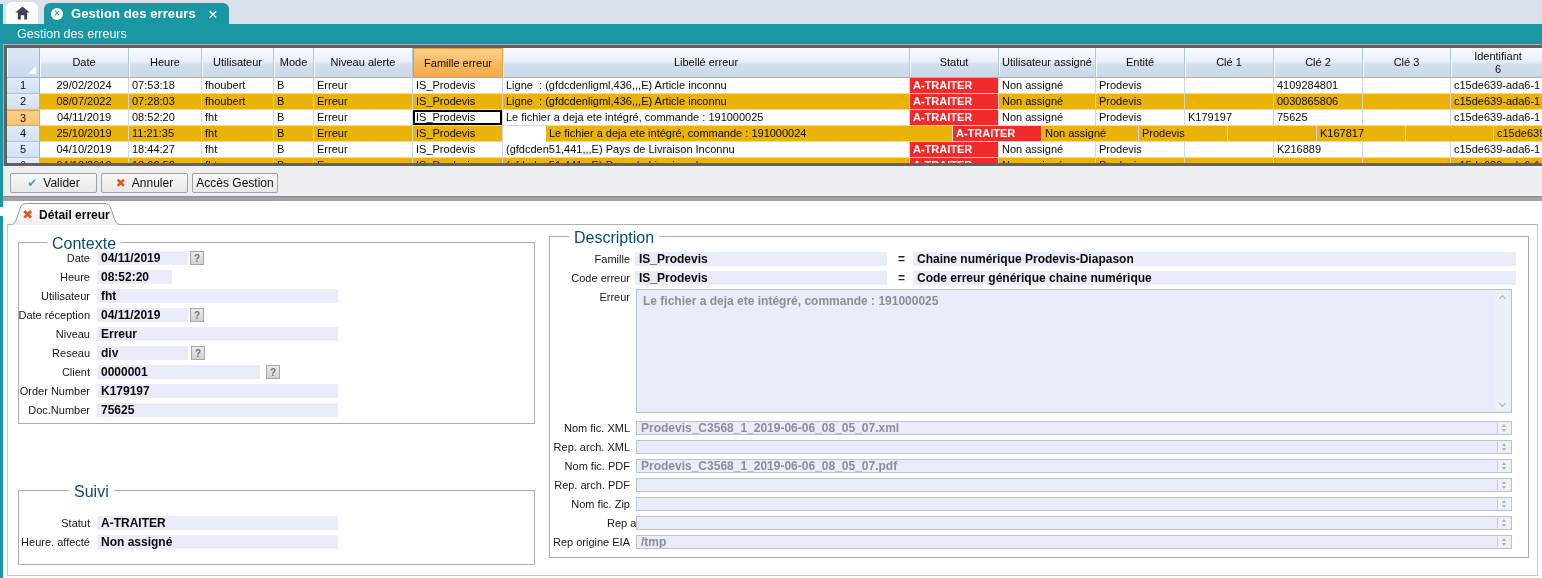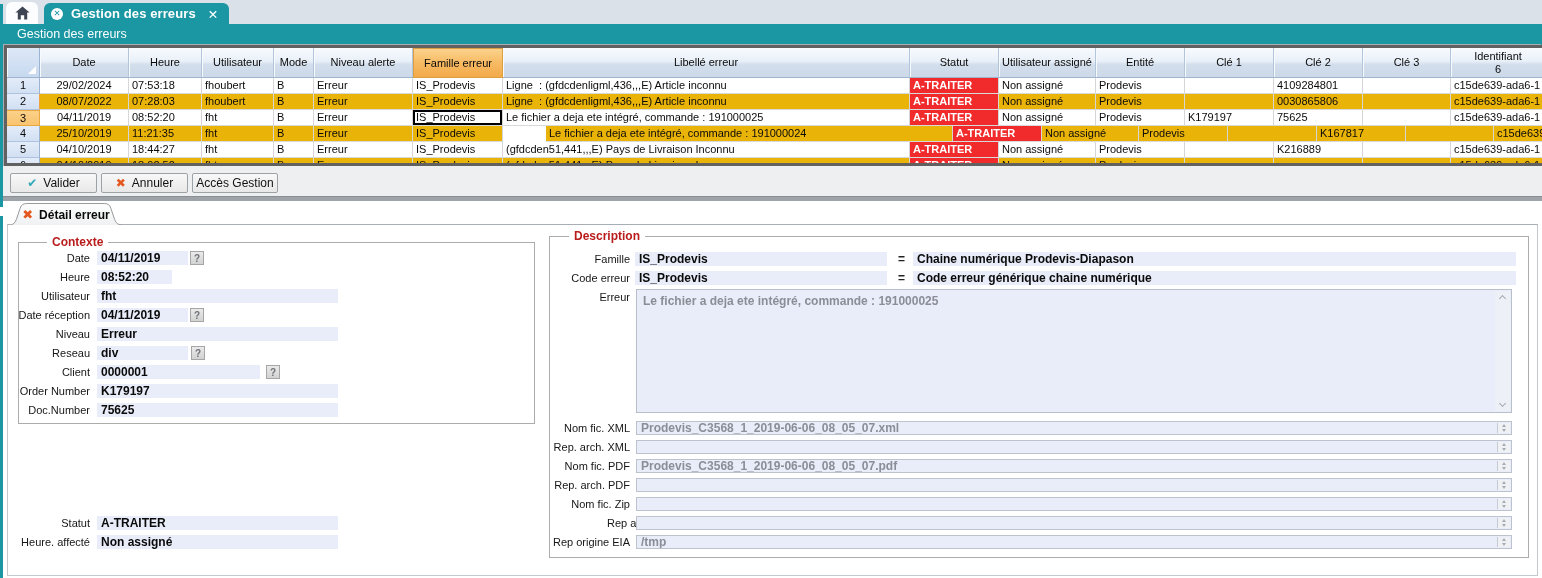--- a/index.html
+++ b/index.html
@@ -72,21 +72,21 @@
   #panel-frame { position:absolute; left:7px; top:224px; width:1531px; height:352px;
     border:1px solid #c3c8ce; border-top:1px solid #a9aeb4; background:#ffffff; }
   #detail-tab { position:absolute; left:9px; top:202px; width:114px; height:23px; z-index:3; }
   #detail-tab svg { position:absolute; left:0; top:0; }
   #detail-tab .dt-content { position:absolute; left:0; top:0; width:100%; height:100%;
     display:flex; align-items:center; justify-content:center; gap:6px; padding-top:2px; }
   #detail-tab .ico-cross { color:#e4571f; font-size:13px; font-weight:bold; line-height:1; }
   #detail-tab .dt-label { font-size:12px; font-weight:bold; color:#0a0a0a; }
 
   .groupbox { position:absolute; border:1px solid #acacac; background:#ffffff; }
-  .group-legend { position:absolute; top:-8px; font-size:12px; font-weight:bold; color:#b91c1c;
+  .group-legend { position:absolute; top:-8px; font-size:16px; font-weight:normal; color:#0c4a6e;
     background:#ffffff; padding:0 5px; white-space:nowrap; }
 
   .flabel { position:absolute; font-size:11px; color:#161616; white-space:nowrap; text-align:right; }
   .ffield { position:absolute; background:var(--field-bg); font-size:12px; font-weight:bold; color:#0a0a0a;
     line-height:14px; padding-left:4px; white-space:nowrap; overflow:hidden; }
   .ffield.gray { color:#8a8e96; }
   .ffield.bordered { border:1px solid #bdc3cd; line-height:13px; }
   .qbtn { position:absolute; width:14px; height:14px; background:linear-gradient(180deg,#eaeaea,#d2d2d2);
     border:1px solid #a6a6a6; color:#6f7378; font-size:10px; font-weight:bold;
     display:flex; align-items:center; justify-content:center; }
@@ -288,20 +288,23 @@
     </svg>
     <div class="dt-content">
       <span class="ico-cross">✖</span>
       <span class="dt-label">Détail erreur</span>
     </div>
   </div>
   <div id="tab-bridge" style="position:absolute;left:10px;top:224px;width:102px;height:1px;background:#fcfcfd;z-index:2;"></div>
 
   <div class="groupbox" id="gb-contexte" style="left:18px; top:242px; width:517px; height:182px;">
     <span class="group-legend" style="left:28px;">Contexte</span>
+  </div>
+  <div class="groupbox" id="gb-suivi" style="left:18px; top:490px; width:517px; height:75px;">
+    <span class="group-legend" style="left:50px;">Suivi</span>
   </div>
   <div class="groupbox" id="gb-description" style="left:549px; top:236px; width:980px; height:322px;">
     <span class="group-legend" style="left:19px;">Description</span>
   </div>
 
   <div id="fields-layer">
       <div class="flabel" style="right: 1452px; top: 252px;">Date</div>
       <div class="ffield" style="left: 97px; top: 251px; width: 91px; height: 14px;">04/11/2019</div>
       <div class="qbtn" style="left: 190px; top: 251px;">?</div>
       <div class="flabel" style="right: 1452px; top: 271px;">Heure</div>

